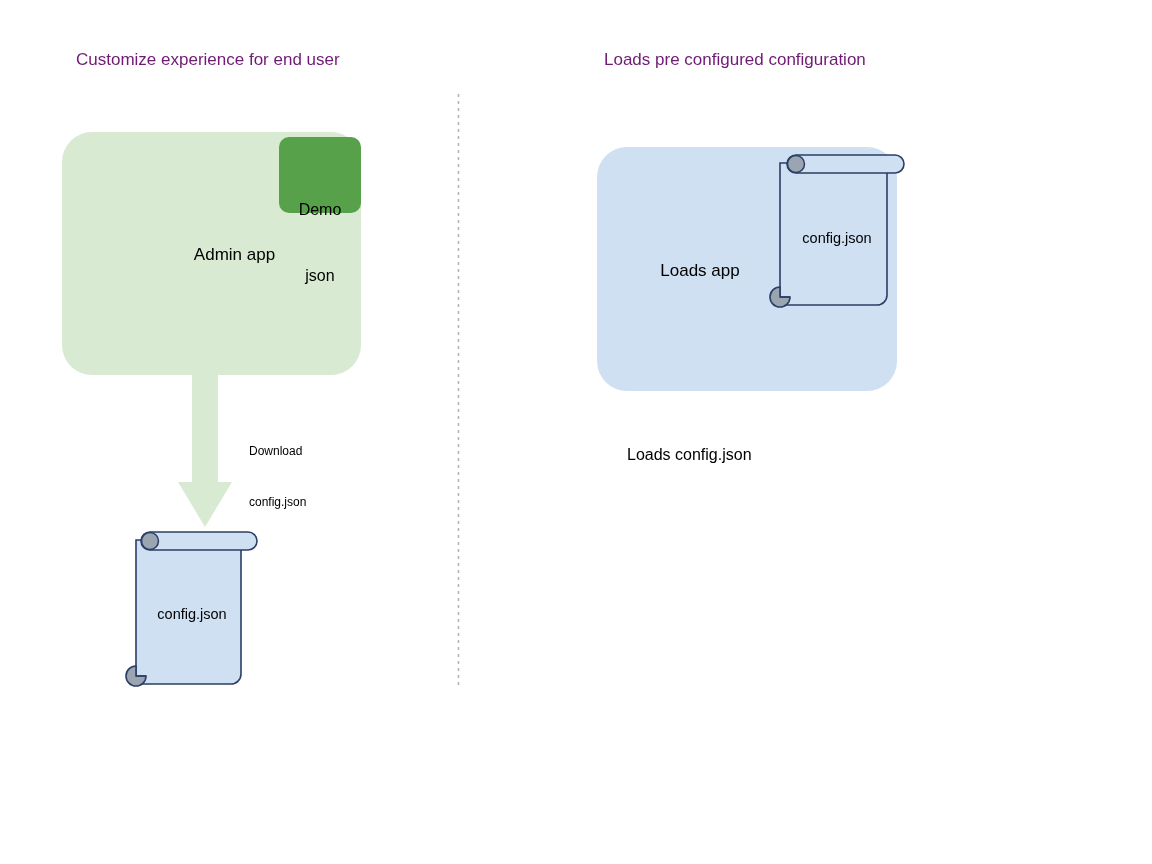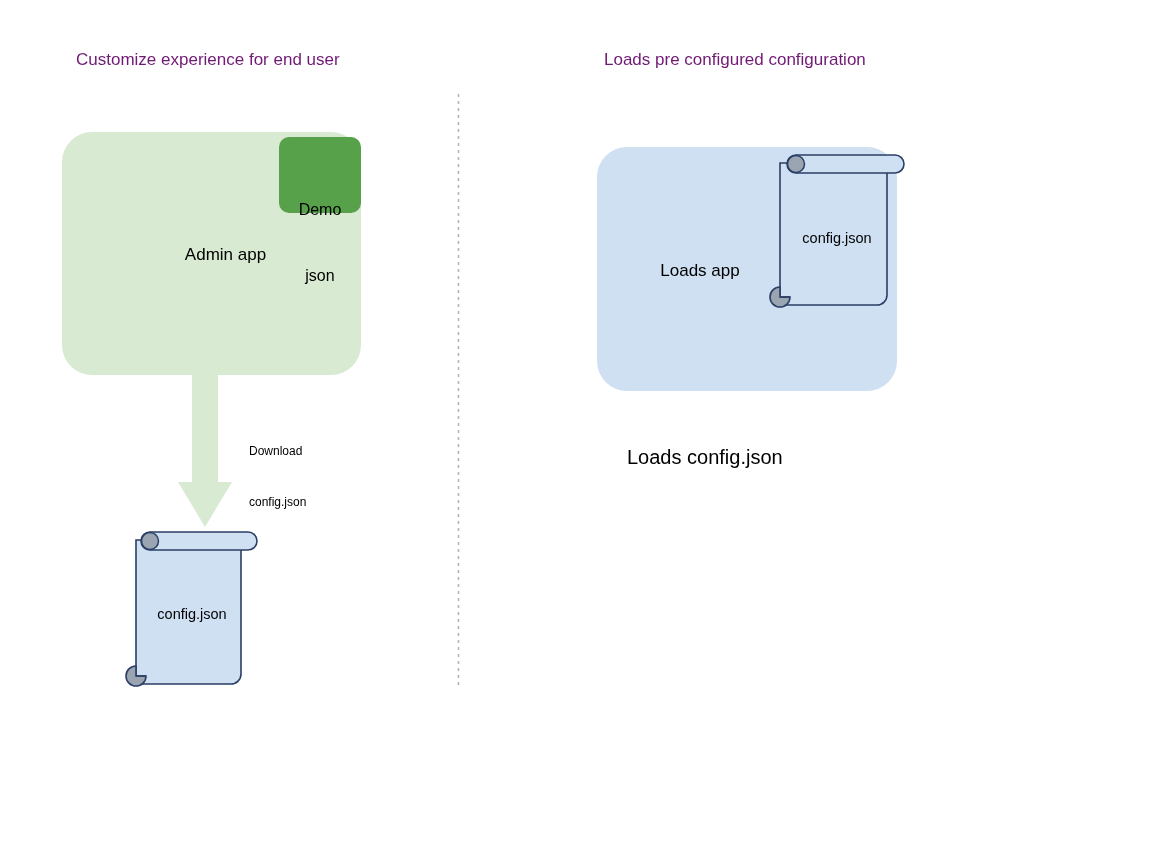--- a/index.html
+++ b/index.html
@@ -46,21 +46,21 @@
     font-size: 14.5px;
     color: #000000;
     text-align: center;
   }
   .edge-label {
     font-size: 12px;
     color: #000000;
     line-height: 1.42;
   }
   .caption {
-    font-size: 20px;
+    font-size: 16px;
     color: #000000;
   }
 </style>
 </head>
 <body>
 
 <svg id="canvas" viewBox="0 0 1152 864" xmlns="http://www.w3.org/2000/svg">
 
   <line x1="458.5" y1="94" x2="458.5" y2="686" stroke="#b5b5b5" stroke-width="1.6" stroke-dasharray="3 4" stroke-linecap="butt"></line>
 
@@ -111,21 +111,21 @@
            A 10 10 0 1 0 790 297
            L 780 297
            Z" fill="#9aa5b1" stroke="#2b3e66" stroke-width="1.6"></path>
   <line x1="780" y1="297" x2="790" y2="297" stroke="#2b3e66" stroke-width="1.6"></line>
 </svg>
 
 <div class="label heading" style="left:76px; top:49px;">Customize experience for end user</div>
 
 <div class="label heading" style="left:604px; top:49px;text-align:right;">Loads pre configured configuration</div>
 
-<div class="label box-title" style="left:63px; top:244px; width:325px;">Admin app</div>
+<div class="label box-title" style="left:72px; top:244px; width:325px;">Admin app</div>
 
 <div class="label panel-title" style="left:279px; top:155px; width:82px;">
   <div>Demo</div>
   <div>json</div>
 </div>
 
 <div class="label edge-label" style="left:249px; top:409px;">
   <div>Download</div>
   <div>config.json</div>
 </div>

